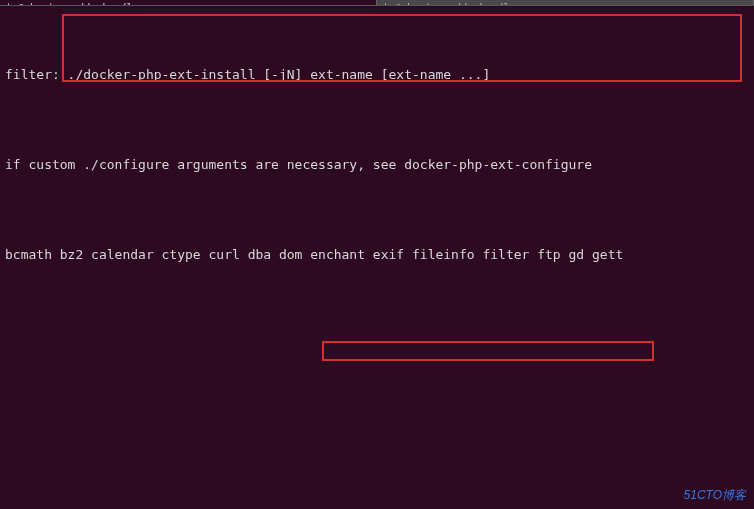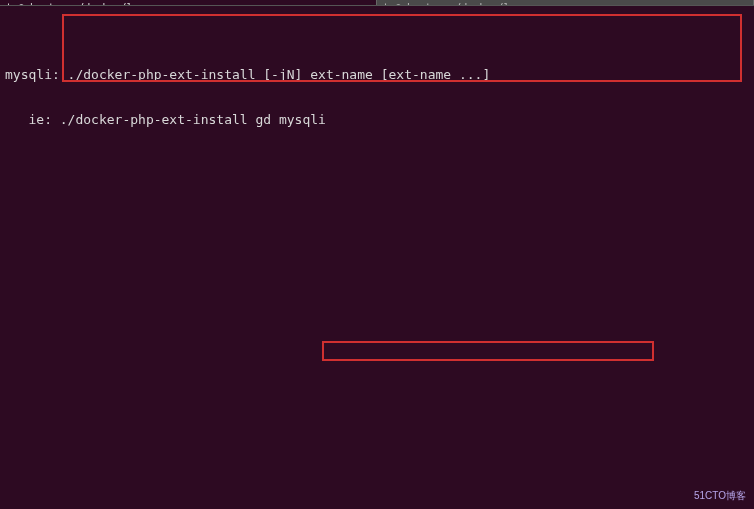--- a/index.html
+++ b/index.html
@@ -54,41 +54,43 @@
       top: 335px;
       width: 332px;
       height: 20px;
       border: 2px solid #d03030;
       pointer-events: none;
     }
     .watermark {
       position: absolute;
       right: 8px;
       bottom: 6px;
-      color: #c4b5fd;
-      font-size: 10px;
+      color: #3b82f6;
+      font-size: 12px;
       font-family: sans-serif;
       opacity: .9;
+      font-style: italic;
     }
   </style>
 </head>
 <body>
 
 <div class="tabbar">
   <div class="tab active">ty@ubuntu: ~/docker/lnmp_compose</div>
   <div class="tab">ty@ubuntu: ~/docker/lnmp_compose</div>
 </div>
 
 <div class="term">
   <div class="box1"></div>
   <div class="box2"></div>
-  <div class="line">mysqli: ./docker-php-ext-install [-jN] ext-name [ext-name ...]</div>
-  <div class="line">   ie: ./docker-php-ext-install gd mysqli</div>
+  <div class="line">filter: ./docker-php-ext-install [-jN] ext-name [ext-name ...]</div>
   <div class="line"></div>
+  <div class="line">if custom ./configure arguments are necessary, see docker-php-ext-configure</div>
   <div class="line"></div>
+  <div class="line">bcmath bz2 calendar ctype curl dba dom enchant exif fileinfo filter ftp gd gett</div>
   
   
   
   
   
   
   
   
   
   

